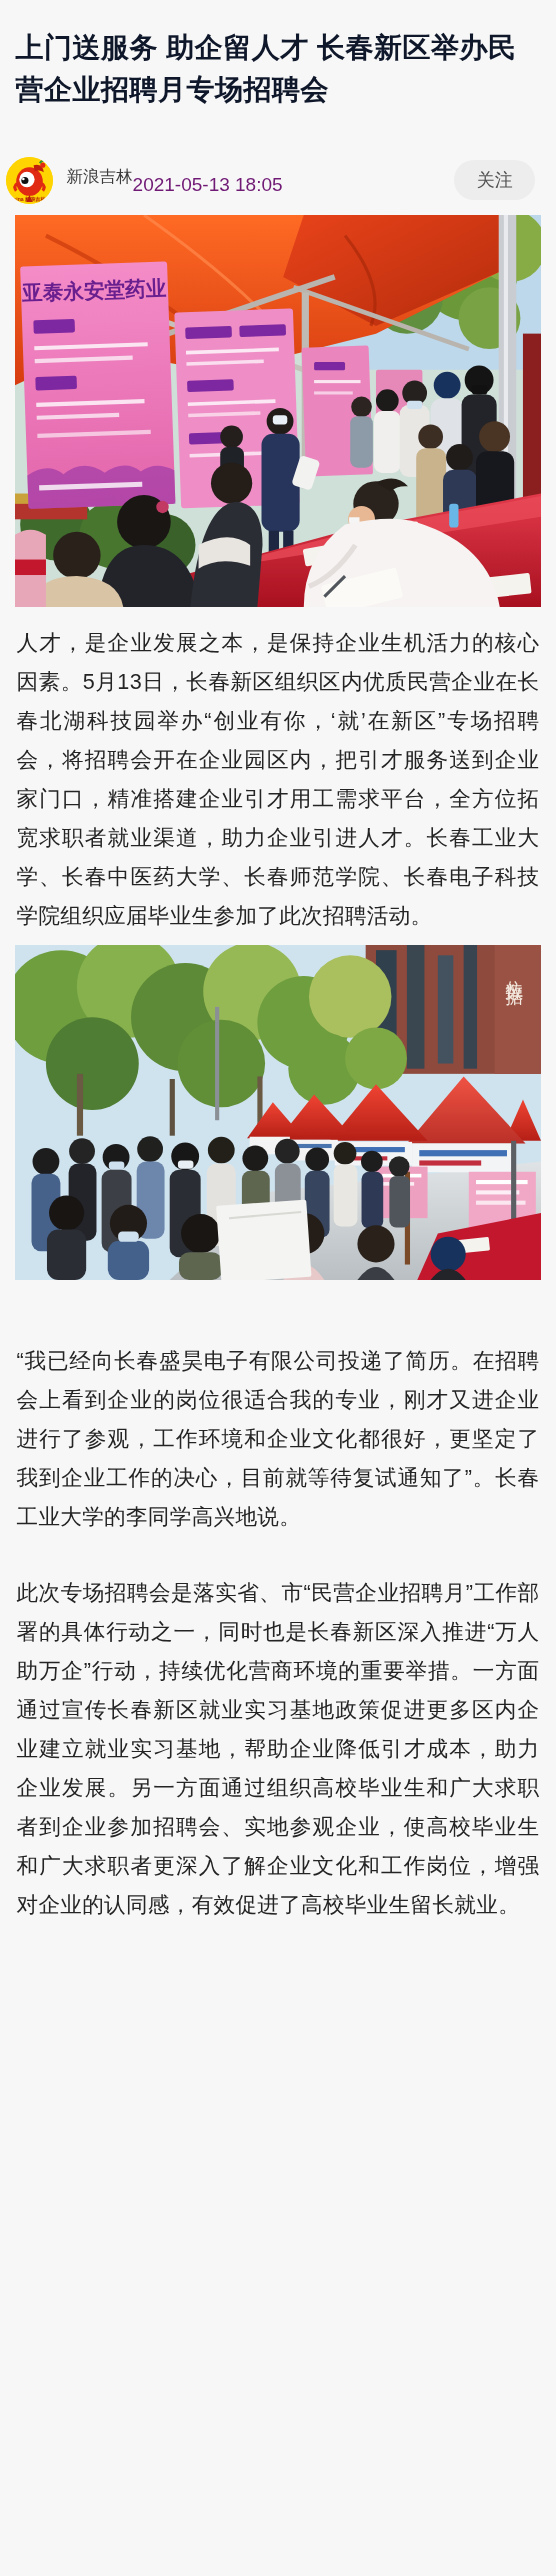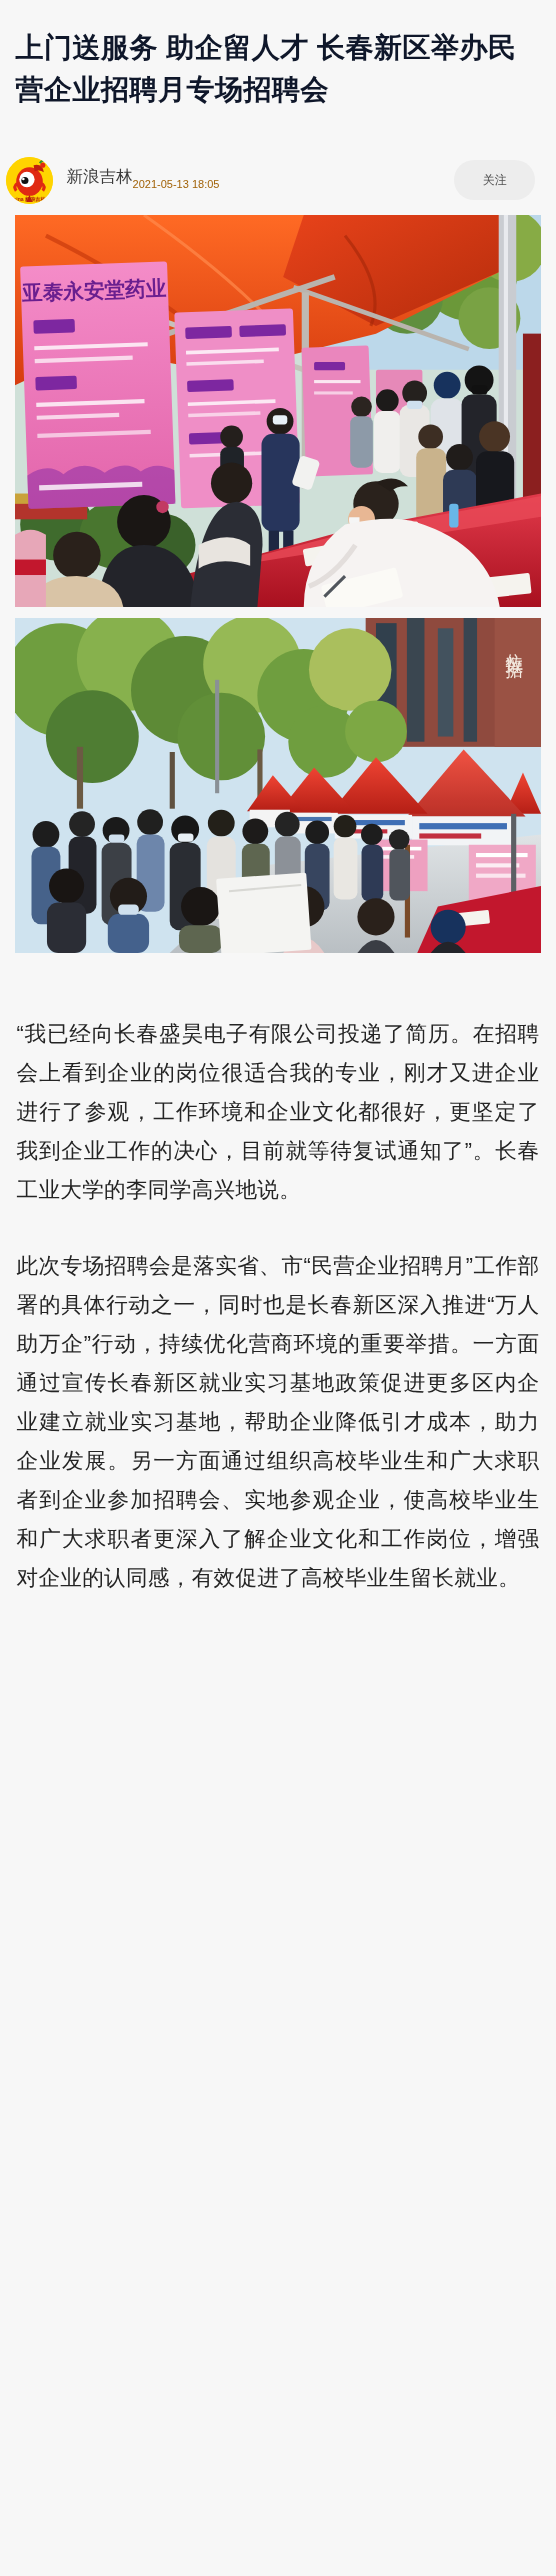--- a/index.html
+++ b/index.html
@@ -17,25 +17,25 @@
     margin:45px 15.5px 0 6.2px;height:48px;
     display:flex;align-items:center;
   }
   .avatar{
     width:47px;height:47px;border-radius:50%;background:#ffd400;
     position:relative;overflow:hidden;flex:0 0 auto;
   }
   .avatar svg{display:block;width:100%;height:100%;}
   .author-meta{margin-left:13.4px;display:flex;flex-direction:row;justify-content:space-between;}
   .author-name{font-size:16.5px;color:#3c3c3c;font-weight:500;line-height:19.6px;}
-  .author-date{font-size:11px;color:#a16207;line-height:17.5px;margin-top:9px;}
+  .author-date{font-size:19px;color:#701a75;line-height:17.5px;margin-top:9px;}
   .follow-btn{
     margin-left:auto;margin-right:5.2px;
     width:81px;height:40px;border-radius:23px;border:none;
-    background:#ededed;color:#525252;font-size:12px;
+    background:#ededed;color:#525252;font-size:18px;
     font-family:inherit;display:flex;align-items:center;justify-content:center;
     cursor:pointer;
   }
   .photo{
     width:526px;margin:0 auto;display:block;border-radius:1px;
   }
   .photo-1{margin-top:11.3px;}
   .photo-2{margin-top:10.3px;}
   .photo svg{display:block;width:100%;height:100%;}
   .body-text{
@@ -220,20 +220,21 @@
       <path d="M340 760 Q360 560 430 556 Q480 560 480 640 L470 760 Z" fill="#2b2d35"></path>
       <path d="M356 640 q60 -30 100 0 l0 40 q-60 -20 -100 6 Z" fill="#e8e4df"></path>
       <circle cx="120" cy="660" r="46" fill="#2a211b"></circle>
       <path d="M30 760 Q40 700 120 700 Q200 704 210 760 Z" fill="#d9c4a6"></path>
 
       <path d="M0 620 Q30 600 60 620 L60 760 L0 760 Z" fill="#e7a7b8"></path>
       <rect x="0" y="668" width="60" height="30" fill="#c2172d"></rect>
     </svg>
   </div>
 
+  <p class="body-text p1">人才，是企业发展之本，是保持企业生机活力的核心因素。5月13日，长春新区组织区内优质民营企业在长春北湖科技园举办“创业有你，‘就’在新区”专场招聘会，将招聘会开在企业园区内，把引才服务送到企业家门口，精准搭建企业引才用工需求平台，全方位拓宽求职者就业渠道，助力企业引进人才。长春工业大学、长春中医药大学、长春师范学院、长春电子科技学院组织应届毕业生参加了此次招聘活动。</p>
 
   <div class="photo photo-2" style="height:335px">
     <svg viewBox="0 0 1020 650" preserveAspectRatio="none">
       <defs>
         <linearGradient id="tentR" x1="0" y1="0" x2="0" y2="1">
           <stop offset="0" stop-color="#ef4433"></stop>
             <stop offset="1" stop-color="#b51f16"></stop>
         </linearGradient>
         <linearGradient id="pave" x1="0" y1="0" x2="0" y2="1">
           <stop offset="0" stop-color="#dfe3e5"></stop>

